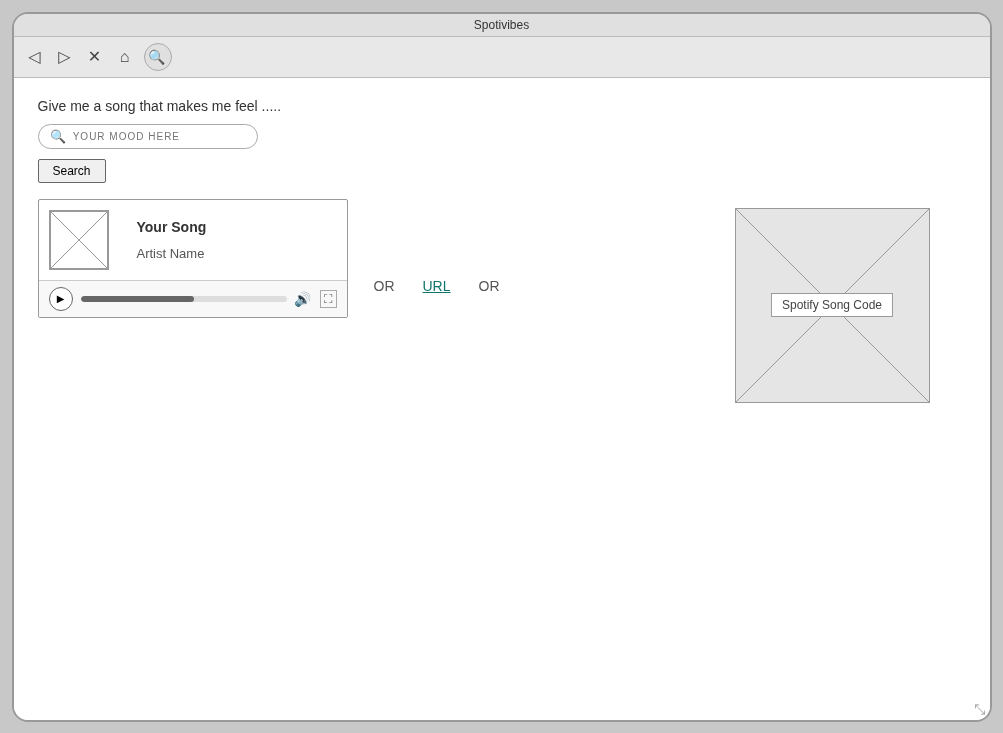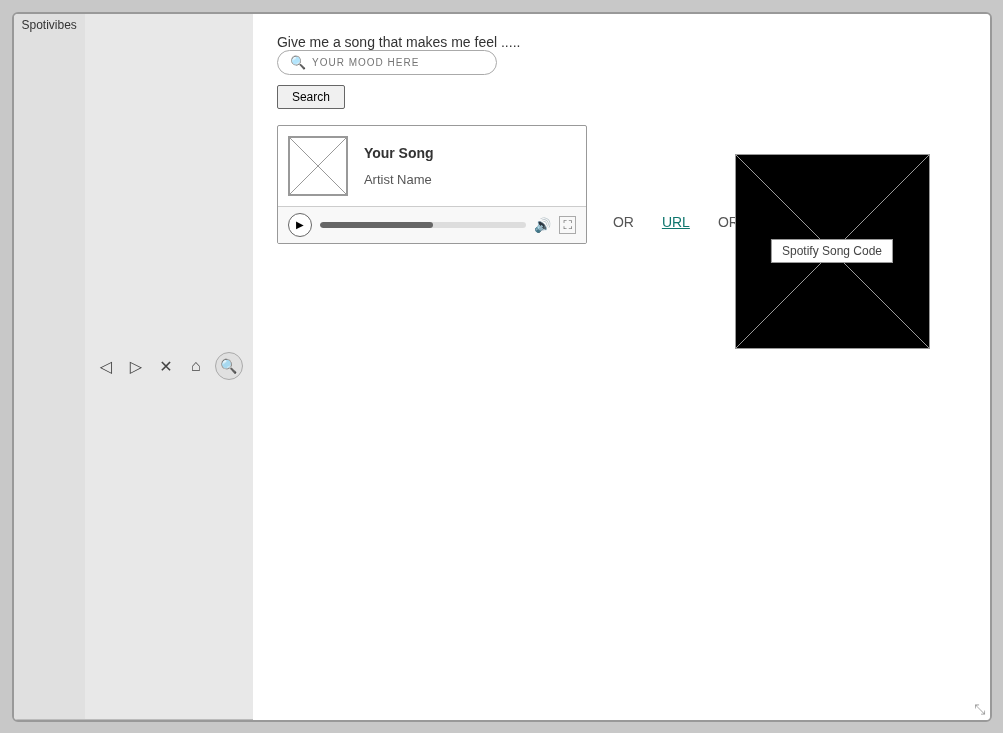--- a/index.html
+++ b/index.html
@@ -11,23 +11,23 @@
       align-items: center;
       height: 100vh;
       font-family: Arial, sans-serif;
     }
 
     .browser-window {
       width: 980px;
       height: 710px;
       background: #f0f0f0;
       border: 2px solid #999;
-      border-radius: 6px;
-      display: flex;
-      flex-direction: row;
+      border-radius: 16px;
+      display: flex;
+      flex-direction: column;
       overflow: hidden;
     }
 
     .browser-titlebar {
       background: #e0e0e0;
       padding: 4px 8px;
       text-align: center;
       font-size: 12px;
       color: #333;
       border-bottom: 1px solid #bbb;
@@ -84,20 +84,21 @@
       flex: 1;
       background: white;
       padding: 20px 24px;
       position: relative;
       overflow: hidden;
     }
 
     .prompt-label {
       font-size: 14px;
       color: #333;
+      margin-bottom: 10px;
     }
 
     .mood-input-wrapper {
       display: flex;
       align-items: center;
       border: 1px solid #aaa;
       border-radius: 16px;
       padding: 4px 12px;
       width: 220px;
       margin-bottom: 10px;
@@ -134,21 +135,21 @@
       border: 1px solid #999;
       width: 310px;
       border-radius: 2px;
       overflow: hidden;
     }
 
     .song-card-top {
       display: flex;
       align-items: center;
       padding: 10px;
-      gap: 16px;
+      gap: 28px;
     }
 
     .album-art-placeholder {
       width: 60px;
       height: 60px;
       border: 1px solid #999;
       position: relative;
       flex-shrink: 0;
       background: white;
     }
@@ -255,25 +256,25 @@
     .url-link {
       color: #0f766e;
       text-decoration: underline;
       cursor: pointer;
       font-size: 14px;
     }
 
     .spotify-box-wrapper {
       position: absolute;
       right: 60px;
-      top: 140px;
+      top: 130px;
       width: 195px;
       height: 195px;
       border: 1px solid #999;
-      background: #000000;
+      background: #e5e5e5;
     }
 
     .spotify-x {
       position: absolute;
       top: 0; left: 0; right: 0; bottom: 0;
       background:
         linear-gradient(to bottom right, transparent calc(50% - 0.5px), #999 calc(50% - 0.5px), #999 calc(50% + 0.5px), transparent calc(50% + 0.5px)),
         linear-gradient(to bottom left, transparent calc(50% - 0.5px), #999 calc(50% - 0.5px), #999 calc(50% + 0.5px), transparent calc(50% + 0.5px));
     }
 

